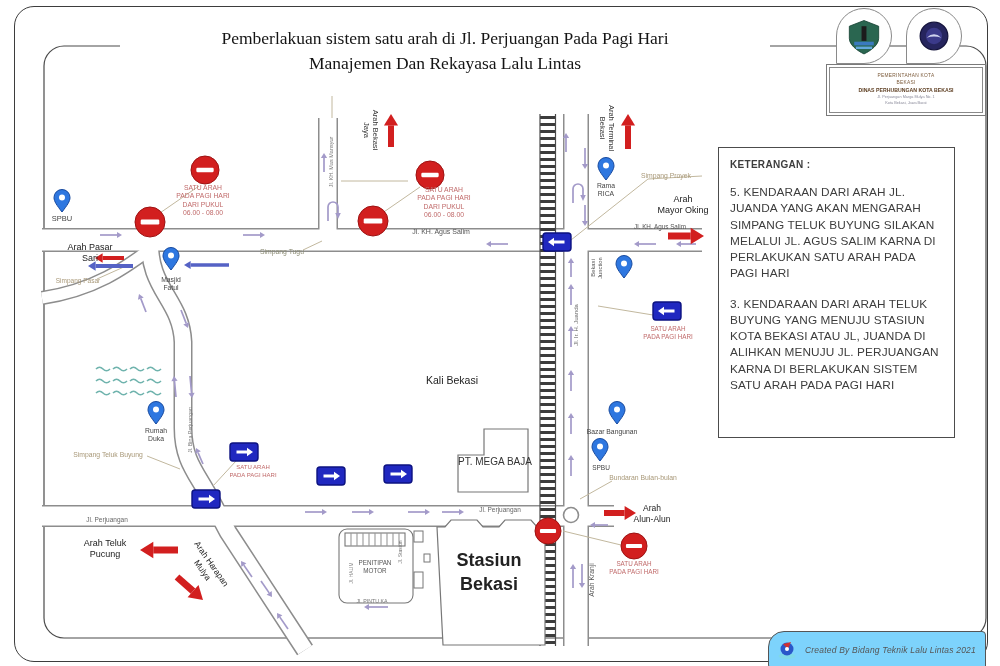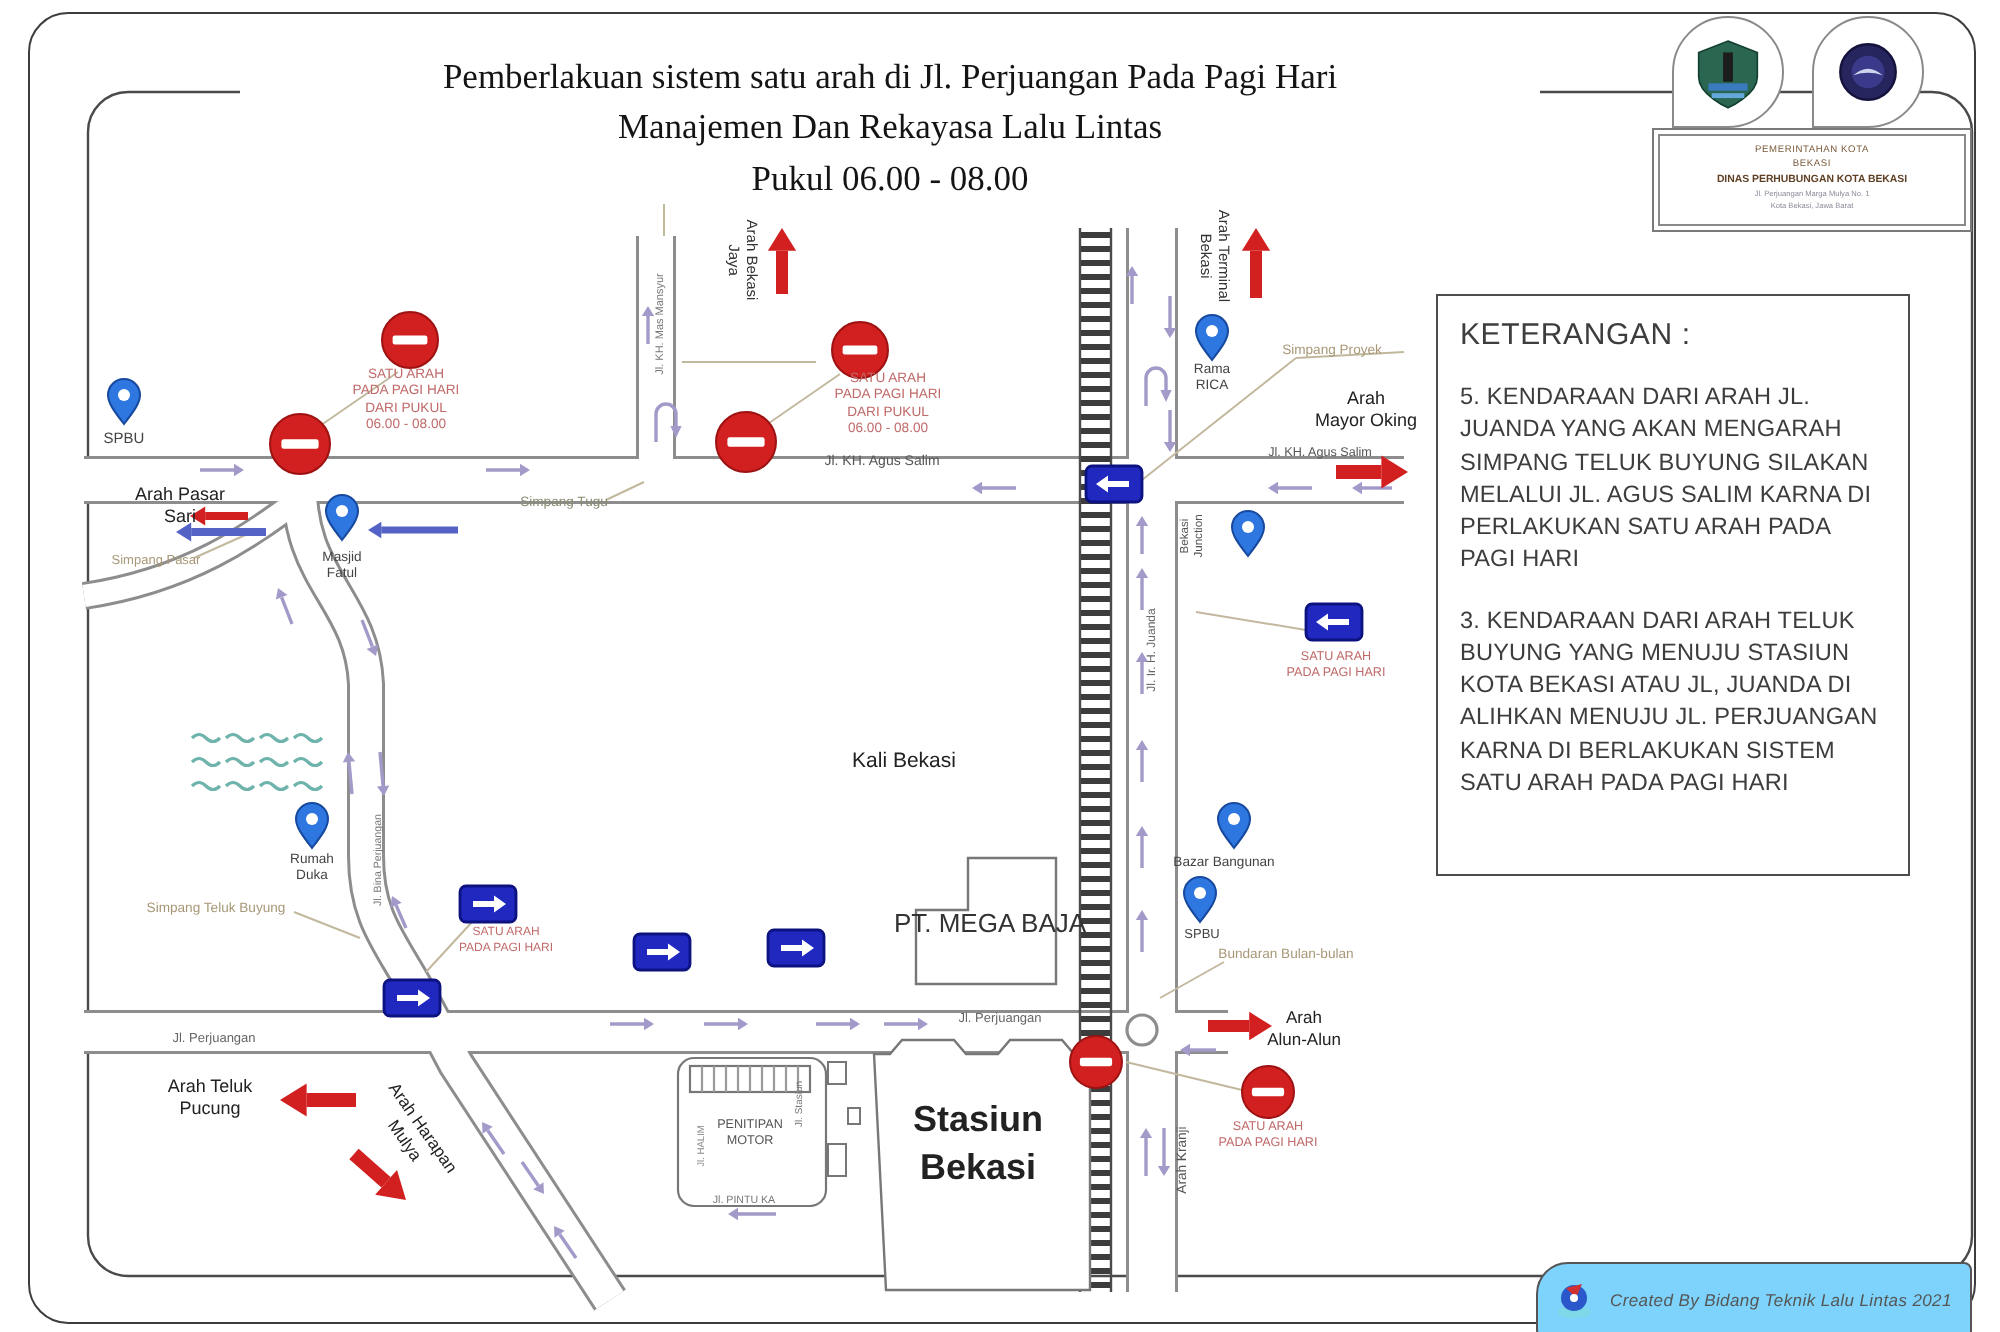--- a/index.html
+++ b/index.html
@@ -18,21 +18,21 @@
          align-items:center;justify-content:center;}
   #agency-box{position:absolute;left:826px;top:64px;width:160px;height:52px;background:#fff;
          border:1px solid #7a7a7a;box-sizing:border-box;padding:2px;}
   #agency-inner{border:1px solid #8a8a8a;height:100%;box-sizing:border-box;text-align:center;
          display:flex;flex-direction:column;justify-content:center;line-height:1.35;}
   .ag1{font-size:4.8px;color:#7b5a3a;letter-spacing:.3px;}
   .ag3{font-size:5.2px;color:#5f4024;font-weight:bold;margin-top:1px;}
   .ag4{font-size:3.8px;color:#8a8a9a;margin-top:1px;}
   #legend-box{position:absolute;left:718px;top:147px;width:237px;height:291px;background:#fff;
          border:1.6px solid #4c4c4c;box-sizing:border-box;padding:11px 11px;color:#3d3d3d;}
-  #legend-box h3{margin:0 0 14px 0;font-size:15px;font-weight:400;letter-spacing:.3px;}
+  #legend-box h3{margin:0 0 14px 0;font-size:10px;font-weight:700;letter-spacing:.3px;}
   #legend-box p{margin:0 0 14px 0;font-size:11.8px;font-weight:500;line-height:1.38;letter-spacing:.1px;}
   #created-tab{position:absolute;left:768px;top:631px;width:218px;height:38px;background:#7dd3fc;
          border:1.2px solid #555;border-radius:16px 4px 2px 4px;display:flex;align-items:center;
          box-sizing:border-box;padding-left:8px;}
   #created-tab span{font-size:8.5px;font-style:italic;color:#555;margin-left:8px;letter-spacing:.2px;}
 </style>
 </head>
 <body>
 
 <div id="stage">
@@ -413,35 +413,34 @@
 Pucung</div>
       <div class="maplabel" style="left: 207px; top: 567px; font-size: 8.5px; color: rgb(34, 34, 34); transform: translate(-50%, -50%) rotate(55deg);">Arah Harapan
 Mulya</div>
       <div class="maplabel" style="left: 108px; top: 455px; font-size: 6.8px; color: rgb(168, 152, 120);">Simpang Teluk Buyung</div>
       <div class="maplabel" style="left: 156px; top: 435px; font-size: 6.8px; color: rgb(68, 68, 68);">Rumah
 Duka</div>
       <div class="maplabel" style="left: 253px; top: 471px; font-size: 6px; color: rgb(192, 106, 106);">SATU ARAH
 PADA PAGI HARI</div>
       <div class="maplabel" style="left: 171px; top: 284px; font-size: 6.8px; color: rgb(68, 68, 68);">Masjid
 Fatul</div>
-      <div class="maplabel" style="left: 495px; top: 462px; font-size: 13px; color: rgb(51, 51, 51);">PT. MEGA BAJA</div>
+      <div class="maplabel" style="left: 495px; top: 462px; font-size: 10px; color: rgb(51, 51, 51);">PT. MEGA BAJA</div>
       <div class="maplabel" style="left: 489px; top: 572px; font-size: 18px; color: rgb(34, 34, 34); line-height: 1.35; font-weight: bold;">Stasiun
 Bekasi</div>
       <div class="maplabel" style="left: 375px; top: 567px; font-size: 6.3px; color: rgb(85, 85, 85);">PENITIPAN
 MOTOR</div>
       <div class="maplabel" style="left: 372px; top: 601px; font-size: 5.3px; color: rgb(119, 119, 119);">Jl. PINTU KA</div>
       <div class="maplabel" style="left: 352px; top: 573px; font-size: 4.8px; color: rgb(136, 136, 136); transform: translate(-50%, -50%) rotate(-90deg);">Jl. HALIM</div>
       <div class="maplabel" style="left: 400px; top: 552px; font-size: 5px; color: rgb(119, 119, 119); transform: translate(-50%, -50%) rotate(-90deg);">Jl. Stasiun</div>
       <div class="maplabel" style="left: 190px; top: 430px; font-size: 5.3px; color: rgb(119, 119, 119); transform: translate(-50%, -50%) rotate(-90deg);">Jl. Bina Perjuangan</div>
     </div>
 
   <div id="title">
     <div>Pemberlakuan sistem satu arah di Jl. Perjuangan Pada Pagi Hari</div>
     <div>Manajemen Dan Rekayasa Lalu Lintas</div>
-    <div>Pukul 06.00 - 08.00</div>
   </div>
 
   <div class="emblem" style="left:836px;">
     <svg width="44" height="44" viewBox="0 0 54 54">
       <path d="M27,8 L45,15 V30 C45,41 27,49 27,49 C27,49 9,41 9,30 V15 Z" fill="#2a6650" stroke="#123f30" stroke-width="1"></path>
       <rect x="24" y="15" width="6" height="18" fill="#1c1c1c"></rect>
       <rect x="15" y="34" width="24" height="4.5" fill="#3a7abf"></rect>
       <rect x="17" y="40" width="20" height="3" fill="#63a9dd"></rect>
     </svg>
   </div>

